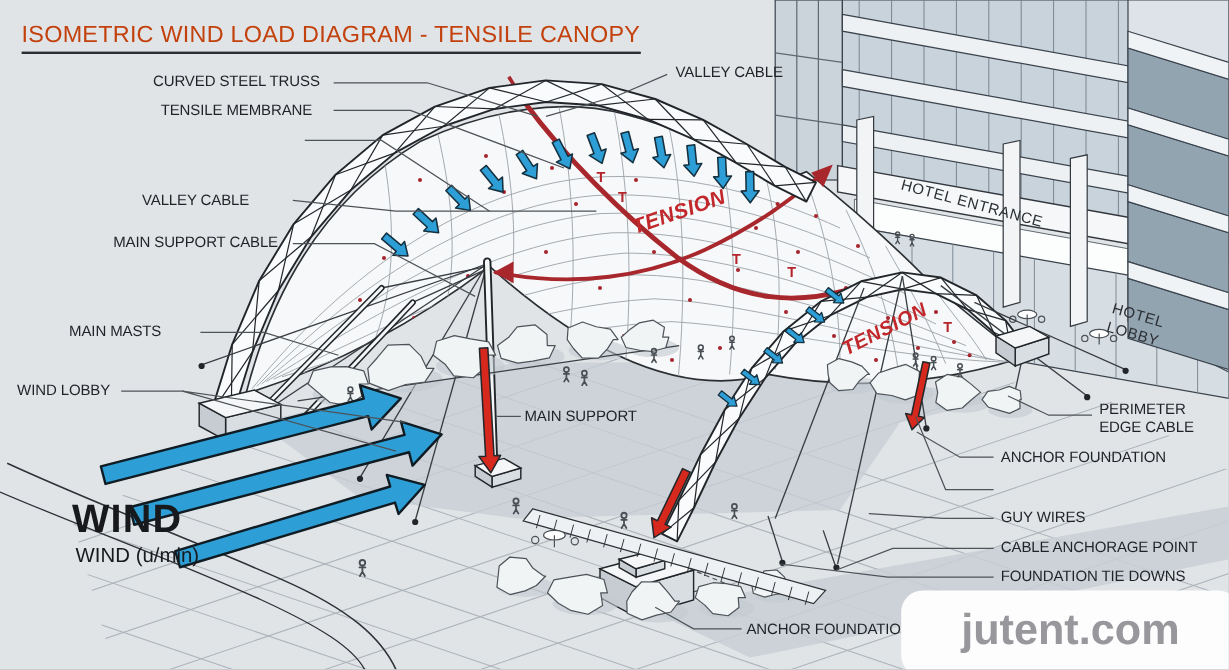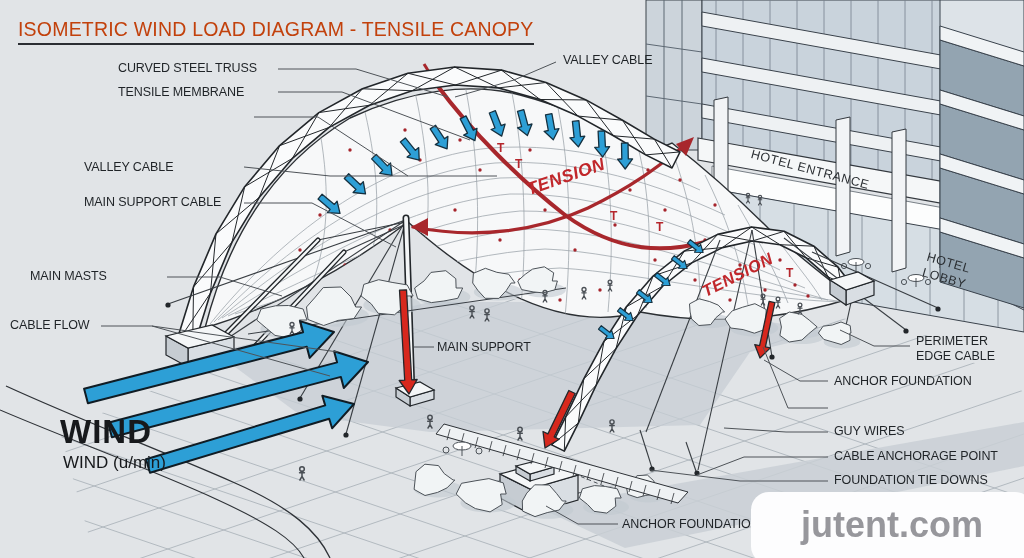--- a/index.html
+++ b/index.html
@@ -2,21 +2,21 @@
 <html><head>
 <meta charset="utf-8">
 <style>
   html,body{margin:0;padding:0;background:#b9bdc1;}
   #stage{position:relative;width:1024px;height:558px;overflow:hidden;
          background:#e1e4e7;font-family:"Liberation Sans",sans-serif;}
   #scene{position:absolute;left:0;top:0;}
   .lbl{position:absolute;font-size:12.5px;line-height:1.22;color:#1f2327;
        letter-spacing:-0.1px;white-space:nowrap;}
   .pre{white-space:pre-line;}
-  .ra{text-align:left;}
+  .ra{text-align:center;}
   .title{position:absolute;left:18px;top:7px;font-size:19.5px;font-weight:400;
          color:#c2410c;letter-spacing:.2px;border-bottom:2px solid #2b2e33;
          padding-bottom:2px;margin-top:11px;}
   .tension{position:absolute;color:#c1272b;font-weight:700;font-style:italic;
            font-size:17.5px;letter-spacing:.5px;transform-origin:left top;}
   .tmark{position:absolute;color:#b5262c;font-weight:700;font-size:12px;}
   .rot{transform-origin:left top;}
   .windbig{position:absolute;left:60px;top:413px;font-size:33px;font-weight:700;
            color:#17191c;letter-spacing:1px;}
   .windsub{position:absolute;left:63px;top:453px;font-size:17px;color:#17191c;}
@@ -439,21 +439,21 @@
       </g>
   </svg>
 
   <div class="title">ISOMETRIC WIND LOAD DIAGRAM - TENSILE CANOPY</div>
 
   <div class="lbl ra" style="left:118px;top:61px;width:158px">CURVED STEEL TRUSS</div>
   <div class="lbl ra" style="left:118px;top:85px;width:158px">TENSILE MEMBRANE</div>
   <div class="lbl ra" style="left:84px;top:160px;width:158px">VALLEY CABLE</div>
   <div class="lbl ra" style="left:84px;top:195px;width:158px">MAIN SUPPORT CABLE</div>
   <div class="lbl ra" style="left:30px;top:269px;width:132px">MAIN MASTS</div>
-  <div class="lbl ra" style="left:10px;top:318px;width:86px">CABLE FLOW</div>
+  <div class="lbl ra" style="left:10px;top:318px;width:86px">WIND LOBBY</div>
 
   <div class="lbl" style="left:563px;top:53px">VALLEY CABLE</div>
 
   <div class="lbl pre" style="left:916px;top:334px">PERIMETER
 EDGE CABLE</div>
   <div class="lbl" style="left:834px;top:374px">ANCHOR FOUNDATION</div>
   <div class="lbl" style="left:834px;top:424px">GUY WIRES</div>
   <div class="lbl" style="left:834px;top:449px">CABLE ANCHORAGE POINT</div>
   <div class="lbl" style="left:834px;top:473px">FOUNDATION TIE DOWNS</div>
 

